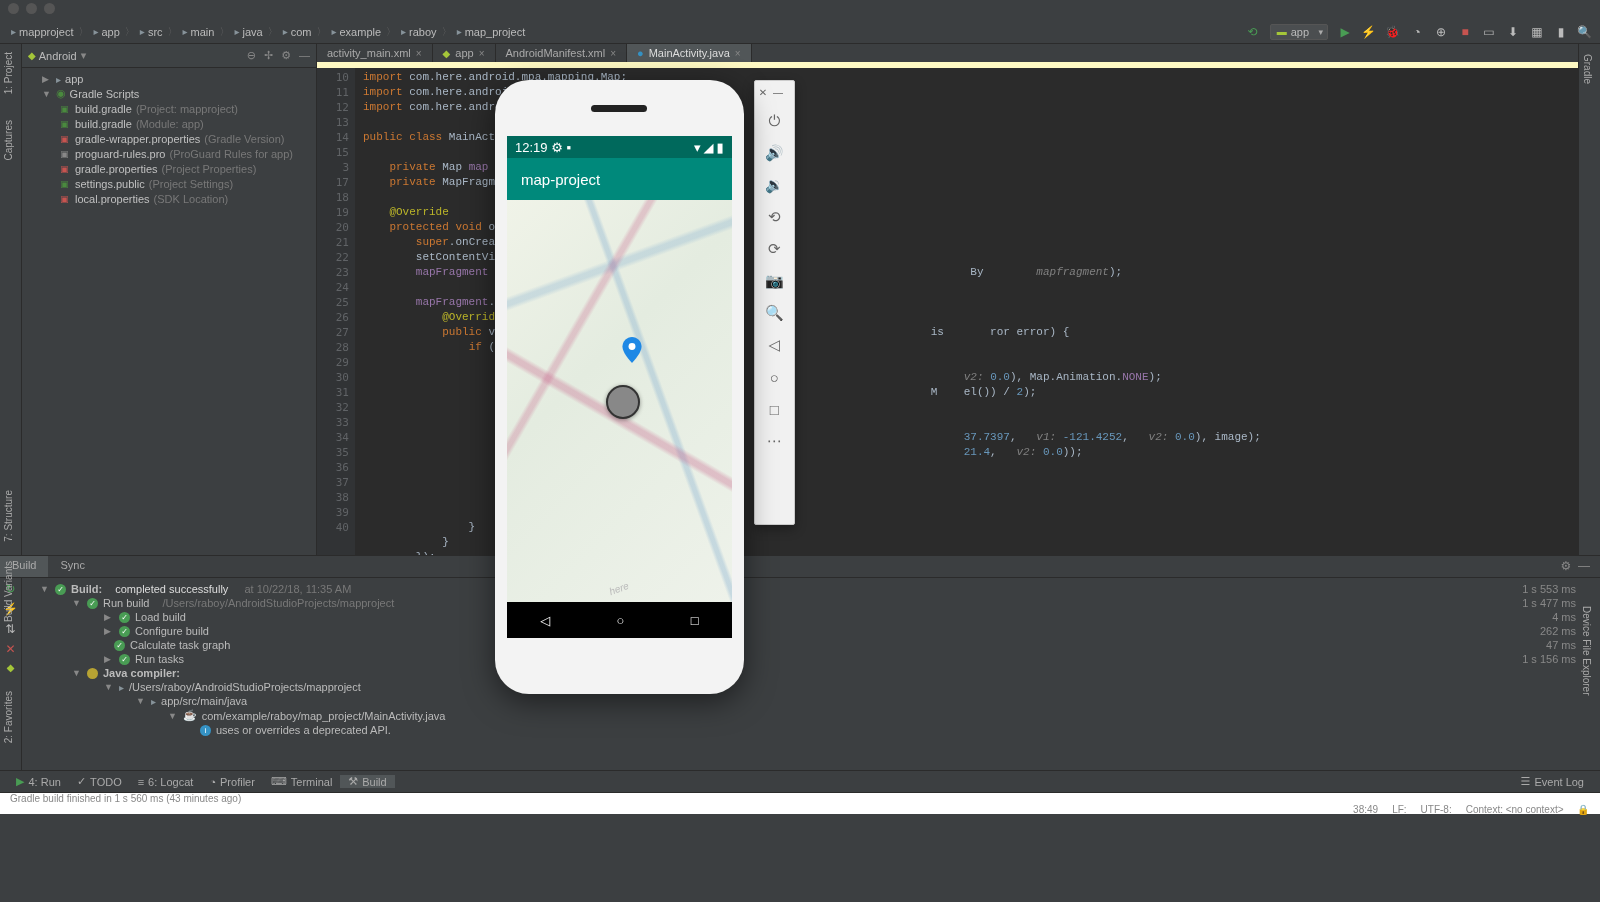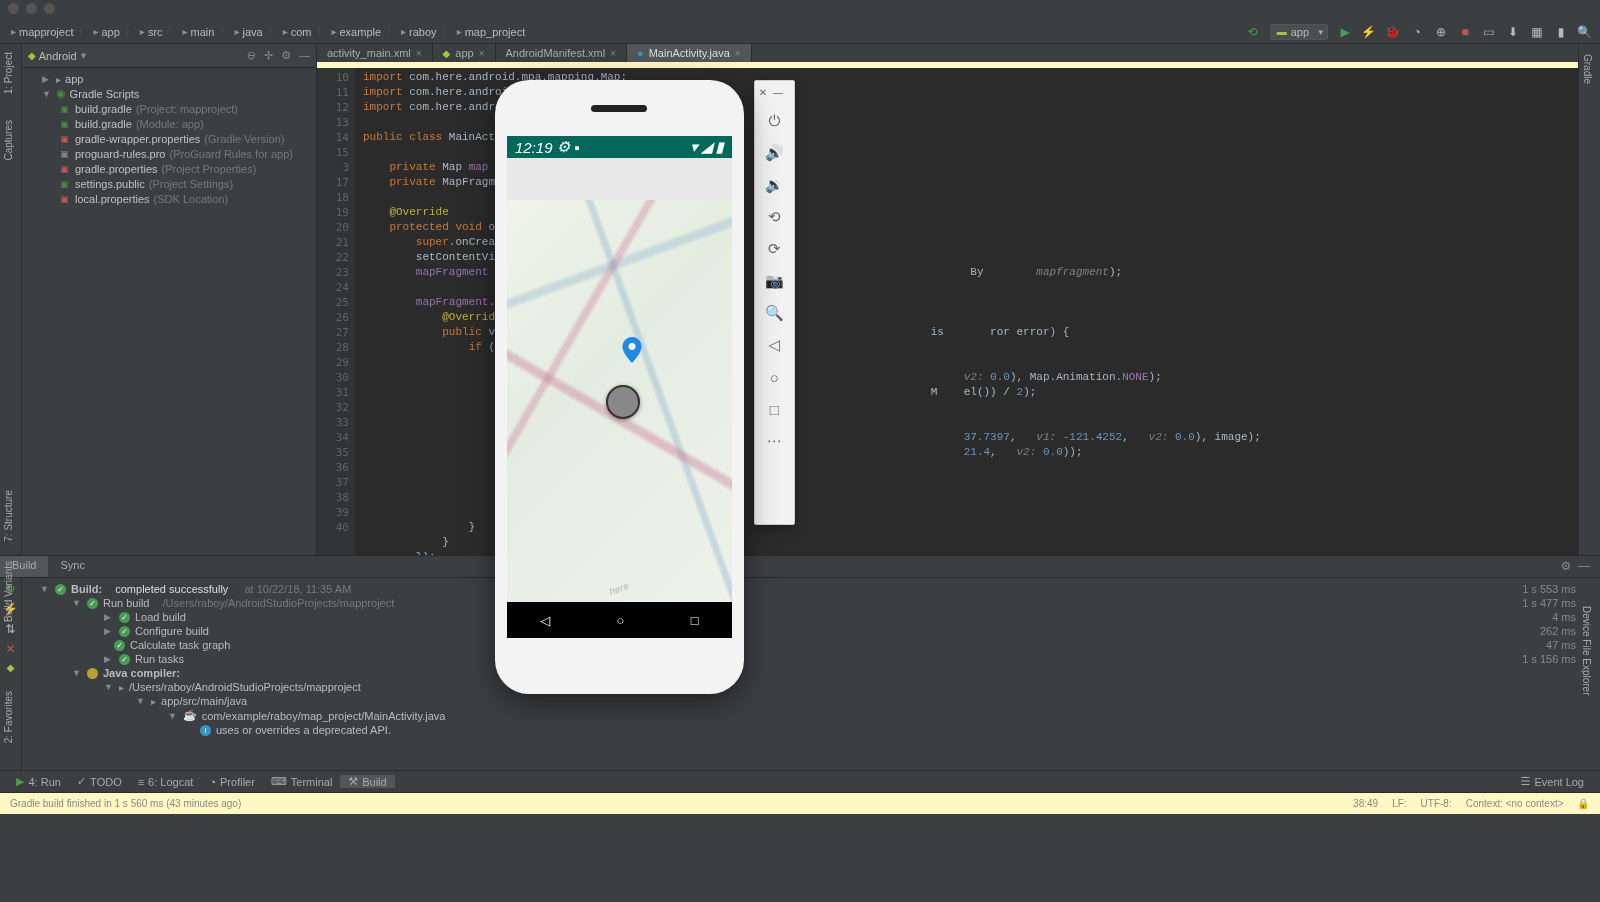--- a/index.html
+++ b/index.html
@@ -78,28 +78,28 @@
 .build-line .time { margin-left: auto; color: #888; padding-right: 16px;}
 .build-line .text { display: flex; align-items: center; gap: 5px; }
 .success-dot { width: 11px; height: 11px; border-radius: 50%; background: #499c54; display:inline-flex; align-items:center; justify-content:center; font-size:8px; color:#fff;}
 .info-dot { width: 11px; height: 11px; border-radius: 50%; background: #3592c4; display:inline-flex; align-items:center; justify-content:center; font-size:8px; color:#fff;}
 .warn-dot { width: 11px; height: 11px; border-radius: 50%; background: #b7a333; display:inline-flex;}
 .run-arrow { color: #888; font-size: 9px; width: 10px; display: inline-block;}
 
 .bottom-bar { height: 22px; background: #3c3f41; border-top: 1px solid #2b2b2b; display: flex; align-items: center; padding: 0 8px; font-size: 11px;}
 .bottom-bar-item { padding: 0 8px; color: #aaa; cursor: pointer; display:flex; align-items:center; gap:4px;}
 .bottom-bar-item.active { background: #515658; }
-.status-bar { height: 22px; background: #fef9c3; border-top: 1px solid #2b2b2b; display: flex; align-items: center; padding: 0 10px; font-size: 10px; color: #888;}
+.status-bar { height: 22px; background: #ffffff; border-top: 1px solid #2b2b2b; display: flex; padding: 0 10px; font-size: 10px; color: #888; flex-direction: column;}
 .status-right { margin-left: auto; display: flex; gap: 14px; }
 
 .emulator-wrap { position: absolute; left: 495px; top: 80px; width: 300px; display: flex; gap: 10px; z-index: 100;}
 .device-frame { width: 287px; height: 614px; background: #f3f3f3; border-radius: 34px; padding: 56px 12px 56px 12px; box-shadow: 0 8px 30px rgba(0,0,0,.5); position:relative;}
 .device-frame::before { content:""; position:absolute; top:25px; left:50%; transform:translateX(-50%); width:56px; height:7px; background:#222; border-radius:4px;}
 .device-screen { width: 100%; height: 100%; background: #e8e8e8; position: relative; overflow:hidden;}
-.status-bar-phone { height: 22px; background: #00695c; color: #fff; display: flex; align-items: center; padding: 0 8px; font-size: 15px; font-style: italic;}
+.status-bar-phone { height: 22px; background: #00695c; color: #fff; display: flex; align-items: center; padding: 0 8px; font-size: 13px;}
 .status-bar-phone .right { margin-left: auto; display:flex; gap:3px;}
 .app-bar { height: 42px; background: #00897b; color: #fff; display: flex; align-items: center; padding: 0 14px; font-size: 15px;}
 .map-view { position: absolute; top: 64px; bottom: 36px; left: 0; right: 0; background: linear-gradient(135deg, #f0f3e8 0%, #e4ece0 40%, #eef2ea 100%); overflow:hidden;}
 .map-view::before { content:""; position:absolute; inset:0; background:
   linear-gradient(30deg, transparent 45%, rgba(200,100,140,.35) 46%, rgba(200,100,140,.35) 47%, transparent 48%),
   linear-gradient(120deg, transparent 30%, rgba(200,100,140,.3) 31%, rgba(200,100,140,.3) 32%, transparent 33%),
   linear-gradient(70deg, transparent 60%, rgba(140,180,210,.4) 61%, rgba(140,180,210,.4) 62%, transparent 63%),
   linear-gradient(160deg, transparent 20%, rgba(140,180,210,.35) 21%, rgba(140,180,210,.35) 22%, transparent 23%);
 }
 .map-marker { position: absolute; left: 50%; top: 34%; width: 26px; height: 26px; }
@@ -505,20 +505,23 @@
   <div class="device-frame">
     <div class="device-screen">
       <div class="status-bar-phone">
         <span>12:19</span>&nbsp;<span>⚙</span>&nbsp;<span>▪</span>
         <span class="right">
             <span>▾</span>
             <span>◢</span>
             <span>▮</span>
           </span>
       </div>
+      <div class="app-bar">
+          <span>map-project</span>
+        </div>
       <div class="map-view">
         <div class="map-marker">
           <svg viewBox="0 0 24 30">
               <path fill="#1e88e5" d="M12 0C6 0 1 5 1 11c0 8 11 19 11 19s11-11 11-19C23 5 18 0 12 0z"></path>
               <circle cx="12" cy="11" r="4" fill="#fff"></circle>
             </svg>
         </div>
         <div class="avatar-marker"></div>
         <span style="position:absolute;bottom:8px;left:50%;transform:translateX(-50%) rotate(-20deg);color:#bbb;font-size:10px;font-style:italic">here</span>
       </div>

